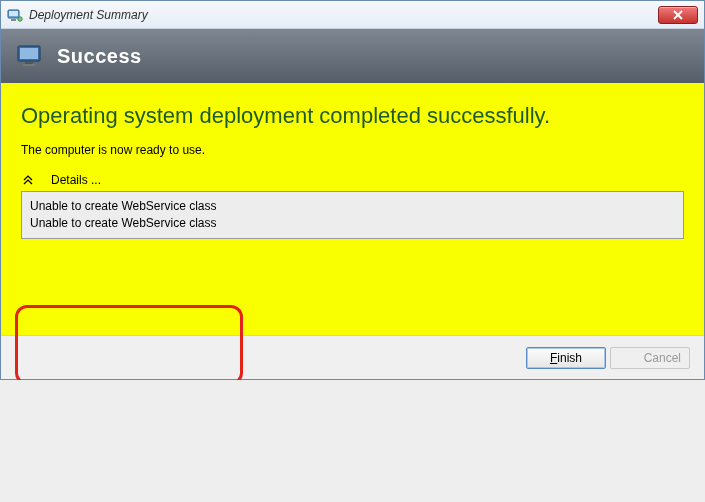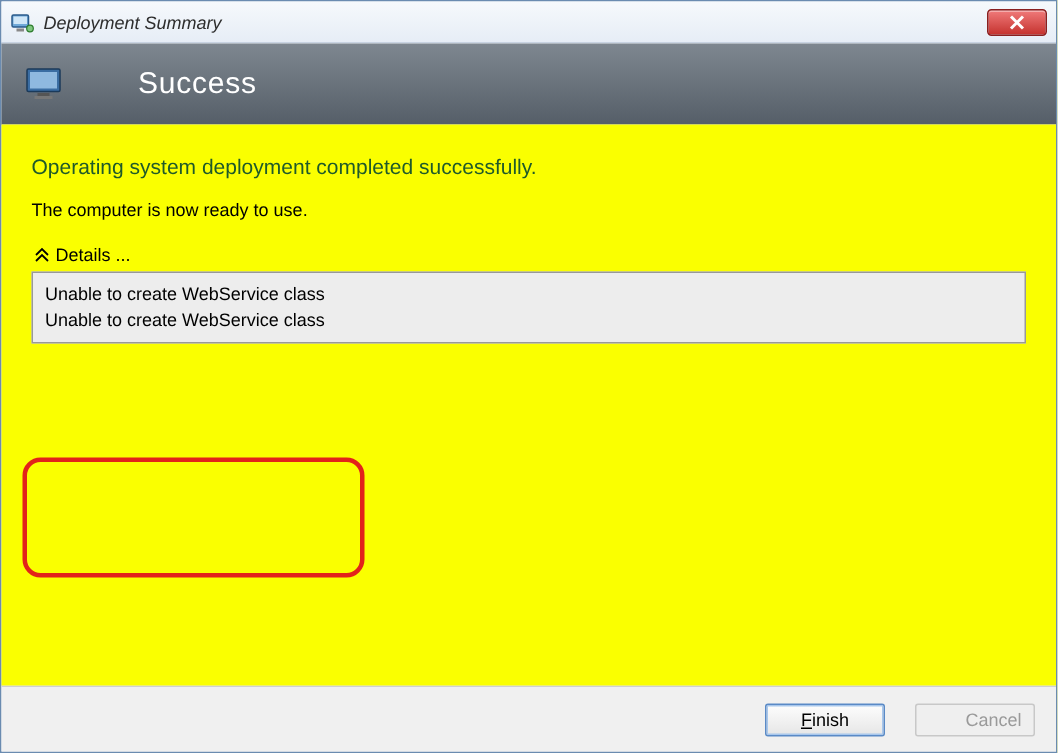--- a/index.html
+++ b/index.html
@@ -4,21 +4,21 @@
 <style>
   * { box-sizing: border-box; }
   html, body {
     margin: 0; padding: 0;
     font-family: "Segoe UI", Tahoma, sans-serif;
     font-size: 12px;
     background: #eee;
   }
   .window {
     width: 705px;
-    height: 502px;
+    height: 380px;
     background: #fff;
     border: 1px solid #6a8bb0;
     position: relative;
     display: flex;
     flex-direction: column;
   }
   .titlebar {
     height: 28px;
     background: linear-gradient(#f6f9fc, #e6edf6);
     border-bottom: 1px solid #c8d3e2;
@@ -58,45 +58,44 @@
     align-items: center;
     gap: 12px;
     padding: 0 16px;
     color: #fff;
   }
   .banner-icon {
     width: 28px; height: 22px;
   }
   .banner-title {
     font-size: 20px;
-    font-weight: 400;
+    font-weight: 700;
     letter-spacing: 0.5px;
-    margin-left: 35px;
   }
   .content {
     flex: 1;
     background: #faff00;
     padding: 18px 20px 6px 20px;
     position: relative;
   }
   .heading {
     color: #1f5a2a;
-    font-size: 14px;
+    font-size: 22px;
     font-weight: 400;
     margin: 2px 0 14px 0;
   }
   .para {
     font-size: 12px;
     color: #000;
     margin: 6px 0;
   }
   .details-header {
     display: flex;
     align-items: center;
-    gap: 2px;
+    gap: 16px;
     margin-top: 16px;
     margin-bottom: 4px;
     font-size: 12px;
     color: #000;
     user-select: none;
     position: relative;
     z-index: 2;
   }
   .chevrons {
     width: 14px; height: 14px;
@@ -120,21 +119,21 @@
     pointer-events: none;
     z-index: 3;
   }
   .footer {
     height: 44px;
     background: #f0f0f0;
     border-top: 1px solid #d0d0d0;
     display: flex;
     align-items: center;
     justify-content: flex-end;
-    gap: 20px;
+    gap: 4px;
     padding: 0 14px;
   }
   .btn {
     min-width: 80px;
     height: 22px;
     font-size: 12px;
     font-family: inherit;
     border: 1px solid #8a8a8a;
     background: linear-gradient(#fdfdfd,#e6e6e6);
     border-radius: 2px;

